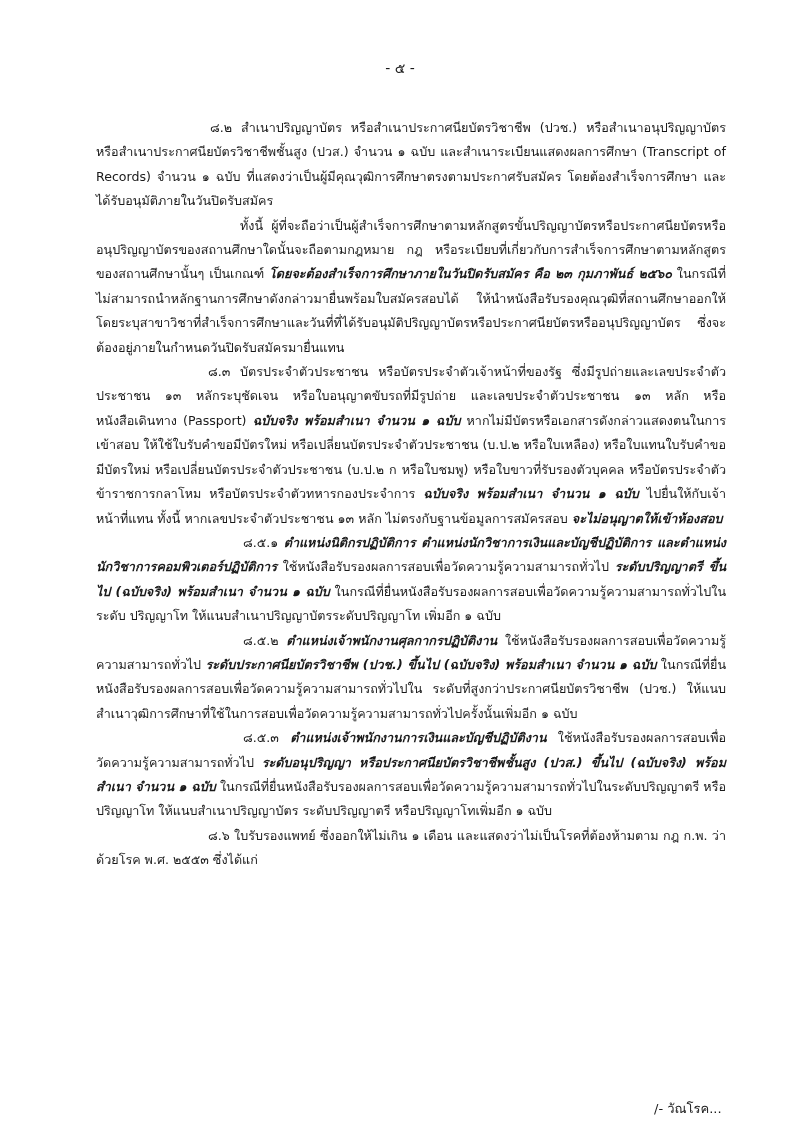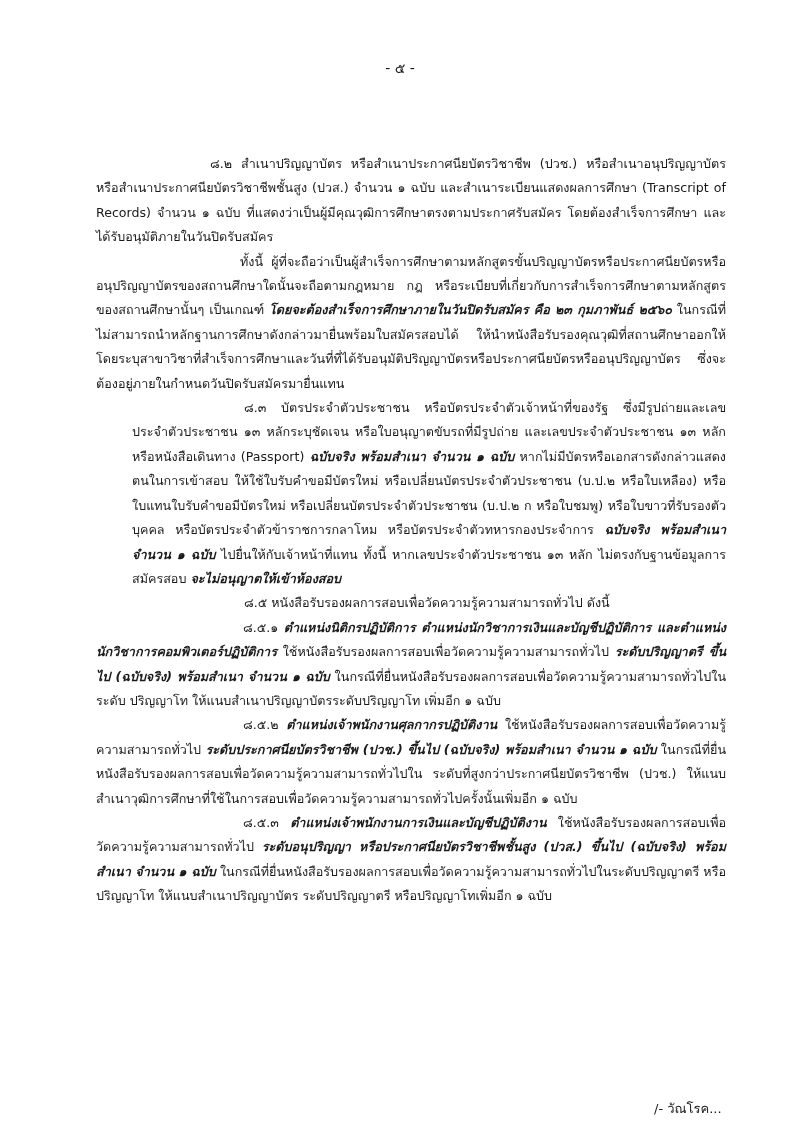--- a/index.html
+++ b/index.html
@@ -3,43 +3,43 @@
 <meta charset="utf-8">
 <style>
   html, body { margin: 0; padding: 0; background: #ffffff; }
   body { width: 800px; height: 1132px; position: relative; overflow: hidden;
          font-family: "DejaVu Sans", "Liberation Sans", sans-serif; color: #1a1a1a; }
   .page-number { position: absolute; top: 57px; left: 0; width: 800px; text-align: center;
                  font-size: 14px; }
   .body-text { position: absolute; top: 116px; left: 96px; width: 630px;
                font-size: 12.6px; line-height: 24.4px; }
   .para { margin: 0; text-align: justify; text-align-last: left; }
-  .ind-1 { text-indent: 114px; margin-top: 36px; }
+  .ind-1 { text-indent: 114px; }
   .ind-2 { text-indent: 144px; }
-  .ind-3 { text-indent: 112px; margin-left: 36px; }
+  .ind-3 { text-indent: 112px; }
   .ind-4 { text-indent: 147px; }
   b { font-weight: bold; font-style: italic; }
   .footer-ref { position: absolute; top: 1098px; left: 654px; font-size: 13px; }
 </style>
 </head>
 <body>
 
 <div class="page-number">- ๕ -</div>
 
 <div class="body-text">
   <p class="para ind-1"><span>๘.๒ สำเนาปริญญาบัตร หรือสำเนาประกาศนียบัตรวิชาชีพ (ปวช.) หรือสำเนาอนุปริญญาบัตร หรือสำเนาประกาศนียบัตรวิชาชีพชั้นสูง (ปวส.) จำนวน ๑ ฉบับ และสำเนาระเบียนแสดงผลการศึกษา (Transcript of Records) จำนวน ๑ ฉบับ ที่แสดงว่าเป็นผู้มีคุณวุฒิการศึกษาตรงตามประกาศรับสมัคร โดยต้องสำเร็จการศึกษา และได้รับอนุมัติภายในวันปิดรับสมัคร</span></p>
 
   <p class="para ind-2"><span>ทั้งนี้ ผู้ที่จะถือว่าเป็นผู้สำเร็จการศึกษาตามหลักสูตรขั้นปริญญาบัตรหรือประกาศนียบัตรหรืออนุปริญญาบัตรของสถานศึกษาใดนั้นจะถือตามกฎหมาย กฎ หรือระเบียบที่เกี่ยวกับการสำเร็จการศึกษาตามหลักสูตรของสถานศึกษานั้นๆ เป็นเกณฑ์ </span><b>โดยจะต้องสำเร็จการศึกษาภายในวันปิดรับสมัคร คือ ๒๓ กุมภาพันธ์ ๒๕๖๐</b><span> ในกรณีที่ไม่สามารถนำหลักฐานการศึกษาดังกล่าวมายื่นพร้อมใบสมัครสอบได้ ให้นำหนังสือรับรองคุณวุฒิที่สถานศึกษาออกให้ โดยระบุสาขาวิชาที่สำเร็จการศึกษาและวันที่ที่ได้รับอนุมัติปริญญาบัตรหรือประกาศนียบัตรหรืออนุปริญญาบัตร ซึ่งจะต้องอยู่ภายในกำหนดวันปิดรับสมัครมายื่นแทน</span></p>
 
   <p class="para ind-3"><span>๘.๓ บัตรประจำตัวประชาชน หรือบัตรประจำตัวเจ้าหน้าที่ของรัฐ ซึ่งมีรูปถ่ายและเลขประจำตัวประชาชน ๑๓ หลักระบุชัดเจน หรือใบอนุญาตขับรถที่มีรูปถ่าย และเลขประจำตัวประชาชน ๑๓ หลัก หรือหนังสือเดินทาง (Passport) </span><b>ฉบับจริง พร้อมสำเนา จำนวน ๑ ฉบับ</b><span> หากไม่มีบัตรหรือเอกสารดังกล่าวแสดงตนในการเข้าสอบ ให้ใช้ใบรับคำขอมีบัตรใหม่ หรือเปลี่ยนบัตรประจำตัวประชาชน (บ.ป.๒ หรือใบเหลือง) หรือใบแทนใบรับคำขอมีบัตรใหม่ หรือเปลี่ยนบัตรประจำตัวประชาชน (บ.ป.๒ ก หรือใบชมพู) หรือใบขาวที่รับรองตัวบุคคล หรือบัตรประจำตัวข้าราชการกลาโหม หรือบัตรประจำตัวทหารกองประจำการ </span><b>ฉบับจริง พร้อมสำเนา จำนวน ๑ ฉบับ</b><span> ไปยื่นให้กับเจ้าหน้าที่แทน ทั้งนี้ หากเลขประจำตัวประชาชน ๑๓ หลัก ไม่ตรงกับฐานข้อมูลการสมัครสอบ </span><b>จะไม่อนุญาตให้เข้าห้องสอบ</b></p>
 
 
-  <p class="para ind-3"><span>๘.๕ หนังสือรับรองผลการสอบเพื่อวัดความรู้ความสามารถทั่วไป ดังนี้</span></p>
 
   <p class="para ind-4"><span>๘.๕.๑ </span><b>ตำแหน่งนิติกรปฏิบัติการ ตำแหน่งนักวิชาการเงินและบัญชีปฏิบัติการ และตำแหน่งนักวิชาการคอมพิวเตอร์ปฏิบัติการ</b><span> ใช้หนังสือรับรองผลการสอบเพื่อวัดความรู้ความสามารถทั่วไป </span><b>ระดับปริญญาตรี ขึ้นไป (ฉบับจริง) พร้อมสำเนา จำนวน ๑ ฉบับ</b><span> ในกรณีที่ยื่นหนังสือรับรองผลการสอบเพื่อวัดความรู้ความสามารถทั่วไปในระดับ ปริญญาโท ให้แนบสำเนาปริญญาบัตรระดับปริญญาโท เพิ่มอีก ๑ ฉบับ</span></p>
 
   <p class="para ind-4"><span>๘.๕.๒ </span><b>ตำแหน่งเจ้าพนักงานศุลกากรปฏิบัติงาน</b><span> ใช้หนังสือรับรองผลการสอบเพื่อวัดความรู้ความสามารถทั่วไป </span><b>ระดับประกาศนียบัตรวิชาชีพ (ปวช.) ขึ้นไป (ฉบับจริง) พร้อมสำเนา จำนวน ๑ ฉบับ</b><span> ในกรณีที่ยื่นหนังสือรับรองผลการสอบเพื่อวัดความรู้ความสามารถทั่วไปใน ระดับที่สูงกว่าประกาศนียบัตรวิชาชีพ (ปวช.) ให้แนบสำเนาวุฒิการศึกษาที่ใช้ในการสอบเพื่อวัดความรู้ความสามารถทั่วไปครั้งนั้นเพิ่มอีก ๑ ฉบับ</span></p>
 
   <p class="para ind-4"><span>๘.๕.๓ </span><b>ตำแหน่งเจ้าพนักงานการเงินและบัญชีปฏิบัติงาน</b><span> ใช้หนังสือรับรองผลการสอบเพื่อวัดความรู้ความสามารถทั่วไป </span><b>ระดับอนุปริญญา หรือประกาศนียบัตรวิชาชีพชั้นสูง (ปวส.) ขึ้นไป (ฉบับจริง) พร้อมสำเนา จำนวน ๑ ฉบับ</b><span> ในกรณีที่ยื่นหนังสือรับรองผลการสอบเพื่อวัดความรู้ความสามารถทั่วไปในระดับปริญญาตรี หรือปริญญาโท ให้แนบสำเนาปริญญาบัตร ระดับปริญญาตรี หรือปริญญาโทเพิ่มอีก ๑ ฉบับ</span></p>
 
+  <p class="para ind-3"><span>๘.๖ ใบรับรองแพทย์ ซึ่งออกให้ไม่เกิน ๑ เดือน และแสดงว่าไม่เป็นโรคที่ต้องห้ามตาม กฎ ก.พ. ว่าด้วยโรค พ.ศ. ๒๕๕๓ ซึ่งได้แก่</span></p>
 </div>
 
 <div class="footer-ref">/- วัณโรค...</div>
 
 </body></html>

